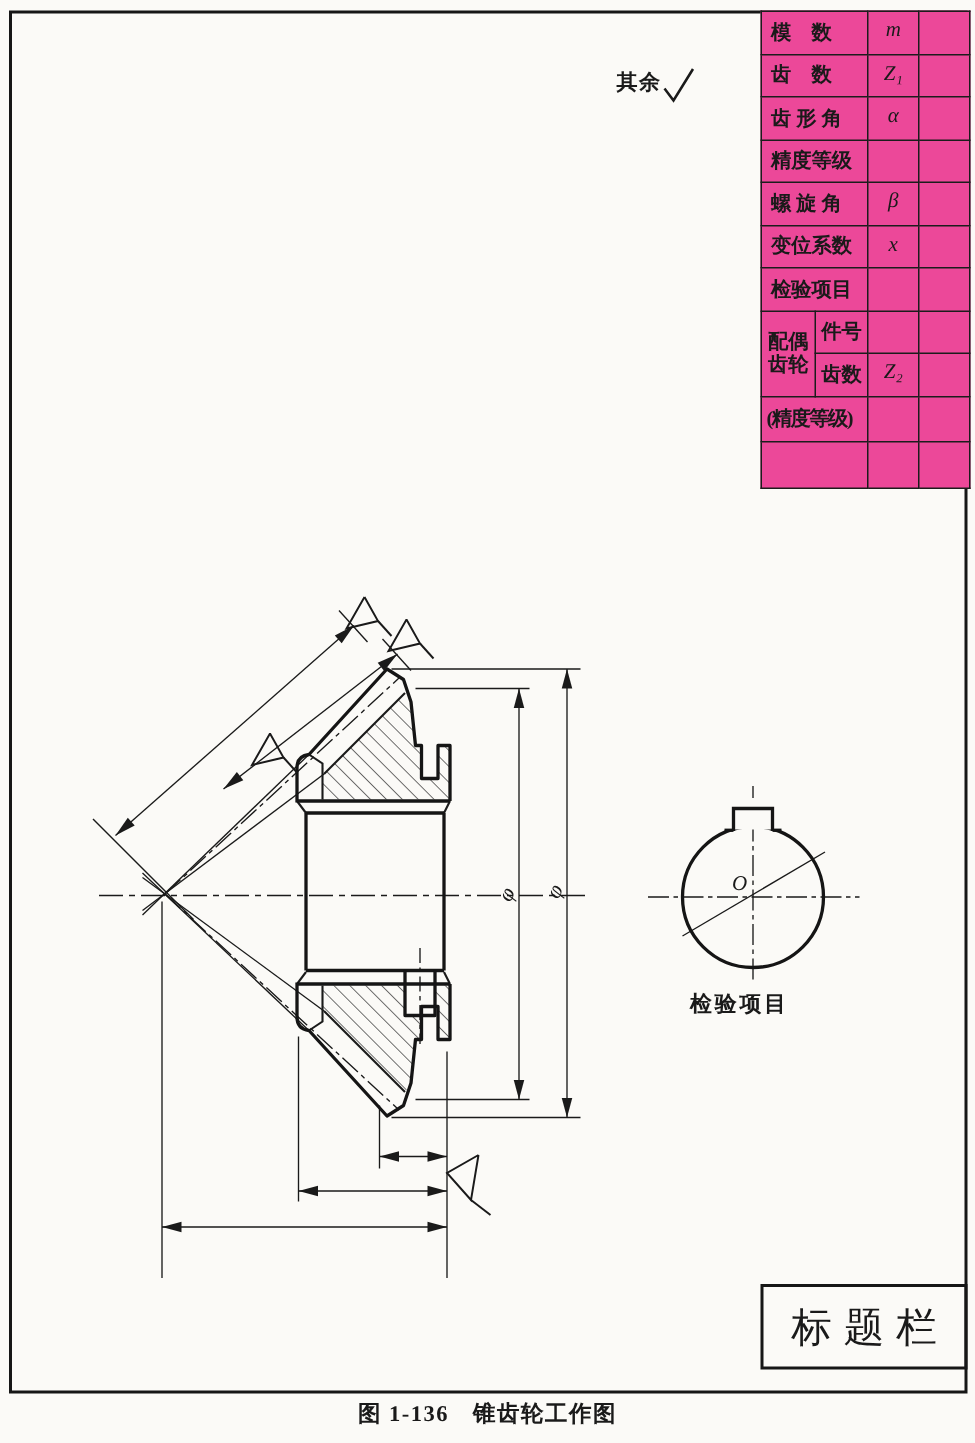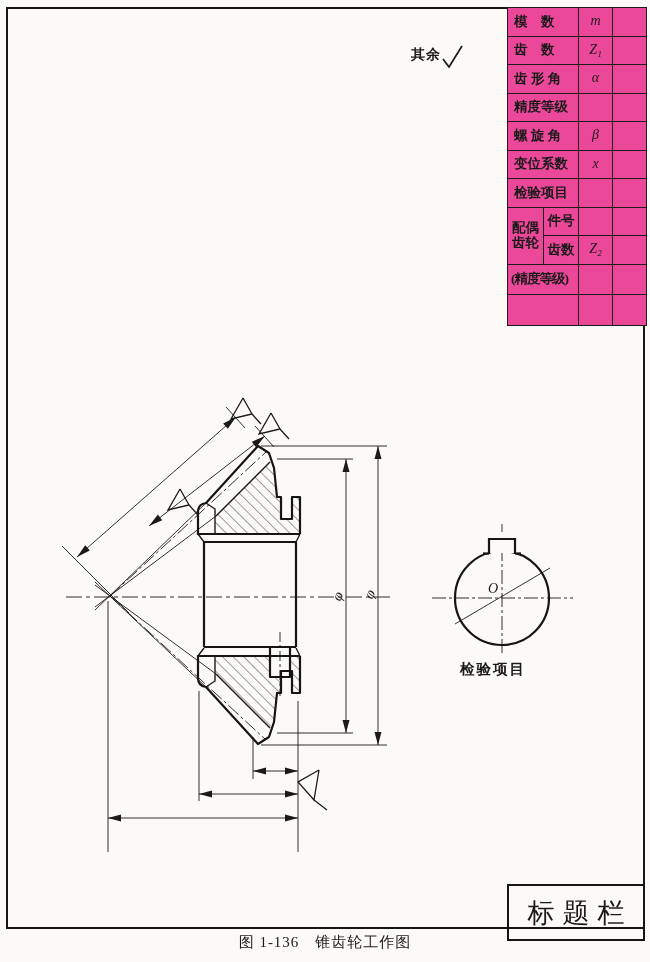--- a/index.html
+++ b/index.html
@@ -37,28 +37,28 @@
   .surface-note{
     position:absolute;left:411px;top:46px;
     font-size:14px;font-weight:bold;letter-spacing:1px;
     display:flex;align-items:flex-end;
   }
   .tech-req{
     position:absolute;left:460px;top:660px;
     font-size:14.5px;font-weight:bold;letter-spacing:2px;
   }
   .title-block{
-    position:absolute;left:507px;top:884px;width:138px;height:57px;
+    position:absolute;left:507px;top:856px;width:138px;height:57px;
     border:2px solid #161616;box-sizing:border-box;
     display:flex;align-items:center;justify-content:center;
     font-size:27px;letter-spacing:8px;padding-left:8px;
   }
   .caption{
     position:absolute;left:0;top:933px;width:650px;
-    text-align:center;font-size:15px;font-weight:normal;letter-spacing:1px;
+    text-align:center;font-size:15px;font-weight:bold;letter-spacing:1px;
   }
 </style>
 </head>
 <body>
 
 <div class="page">
 
   <div class="frame"></div>
 
   <svg class="drawing-svg" viewBox="0 0 650 962" xmlns="http://www.w3.org/2000/svg">

